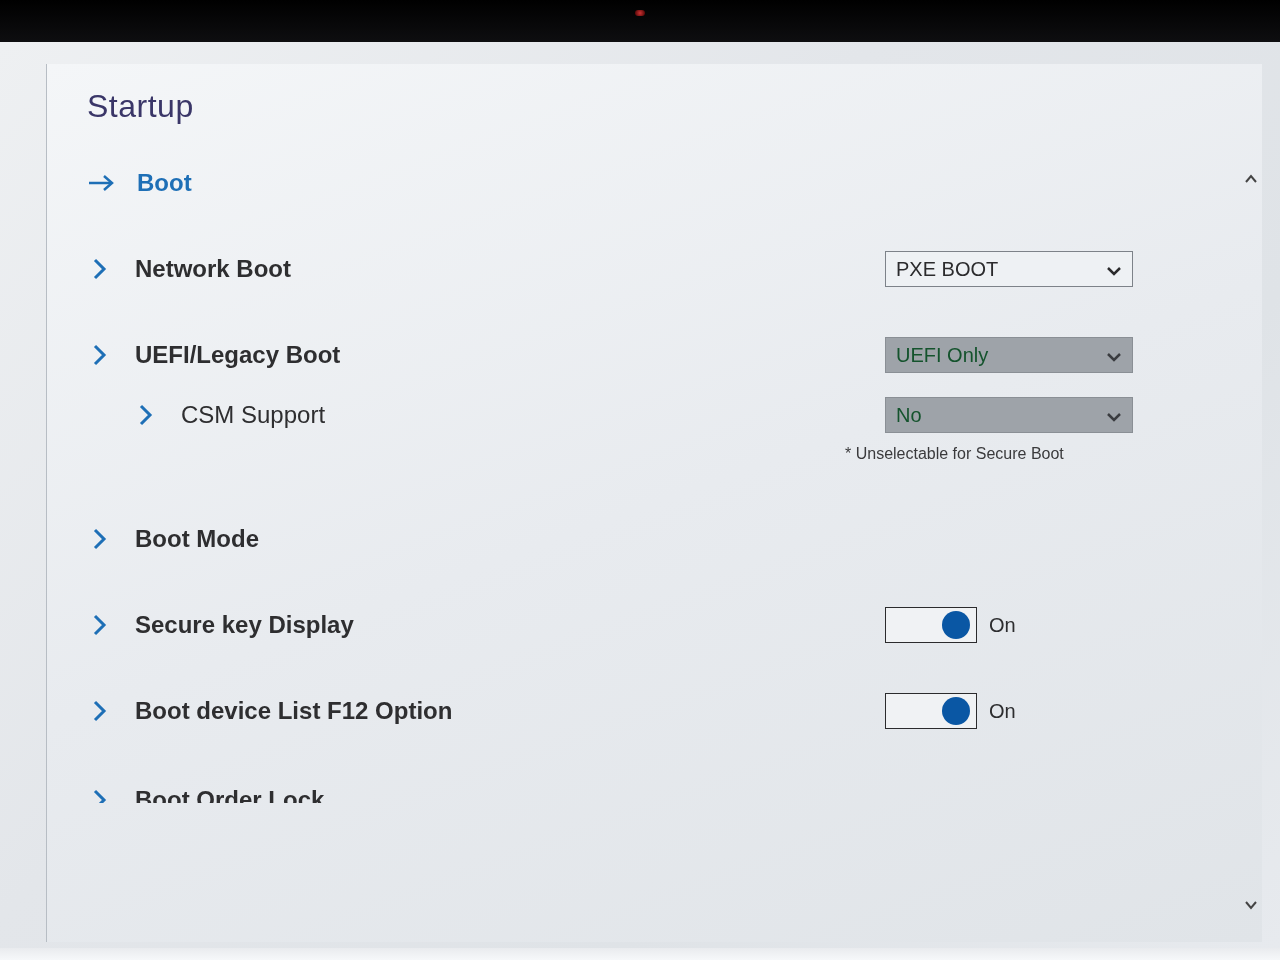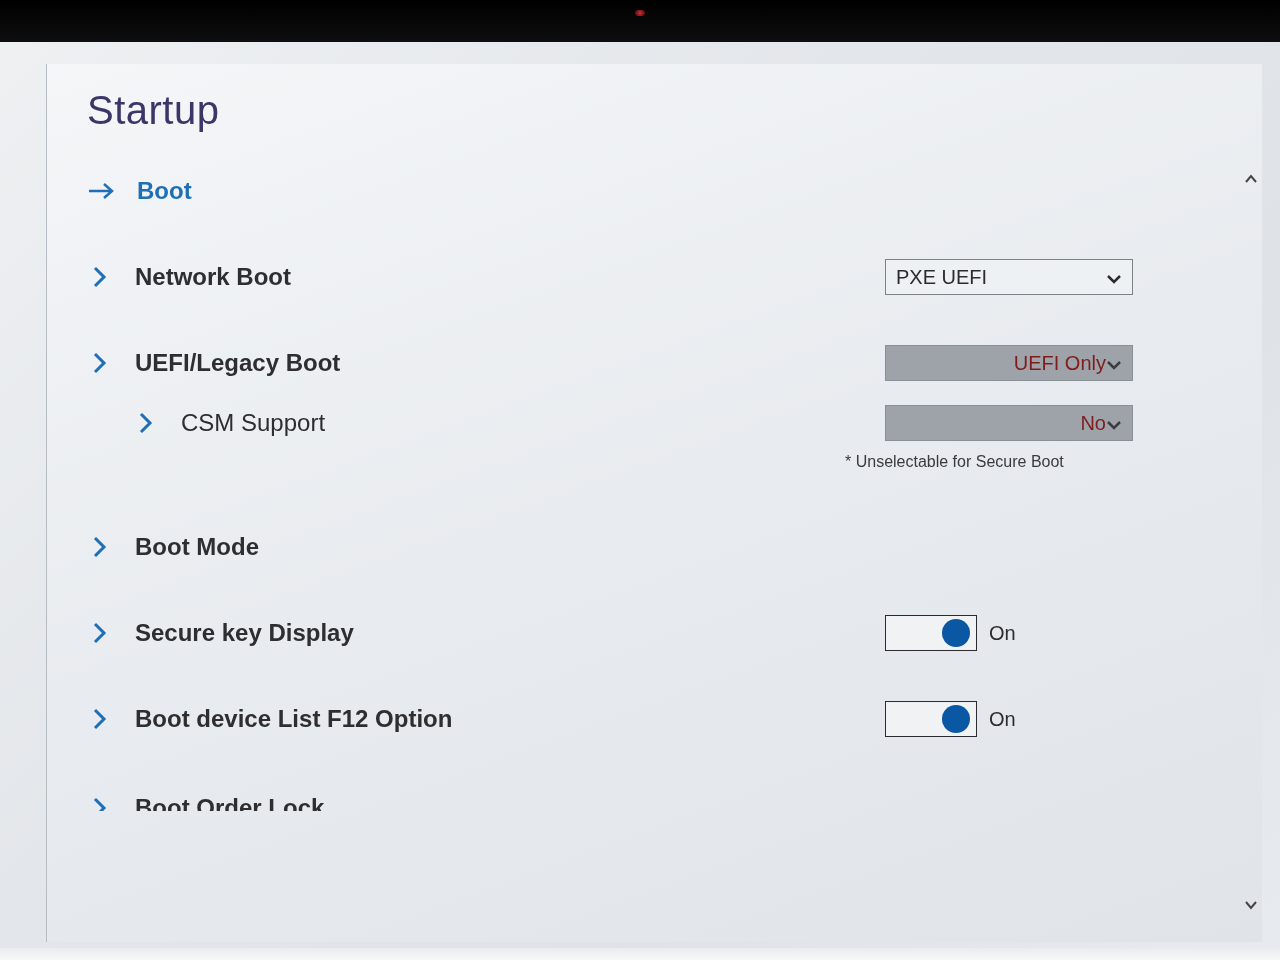--- a/index.html
+++ b/index.html
@@ -34,21 +34,21 @@
     top: 22px;
     left: 46px;
     right: 18px;
     bottom: 6px;
     background: linear-gradient(160deg, #f4f6f8 0%, #e8ebef 50%, #e0e4e8 100%);
     border-left: 1px solid #b7bdc4;
     padding: 24px 36px 0 40px;
     overflow: hidden;
   }
   .page-title {
-    font-size: 40px;
+    font-size: 32px;
     font-weight: 400;
     color: #3a3668;
     margin-bottom: 34px;
     letter-spacing: 0.5px;
   }
   .row {
     display: flex;
     align-items: center;
     min-height: 48px;
     margin-bottom: 38px;
@@ -100,23 +100,22 @@
     align-items: center;
     justify-content: space-between;
     padding: 0 10px 0 10px;
     font-size: 20px;
     color: #2b2b2d;
     cursor: pointer;
   }
   .select.disabled {
     background: #9ea3a9;
     border-color: #8a8f95;
-    color: #7f1d1d;
+    color: #14532d;
     cursor: default;
-    justify-content: flex-end;
   }
   .select .caret {
     color: #2b2b2d;
   }
   .select.disabled .caret { color: #3a3c40; }
   .toggle {
     width: 92px;
     height: 36px;
     border: 1.5px solid #2b2b2d;
     background: #f0f2f4;
@@ -203,21 +202,21 @@
 
     <div class="row">
       <span class="chev">
         <svg width="14" height="22" viewBox="0 0 14 22">
             <polyline points="2,2 11,11 2,20" fill="none" stroke="currentColor" stroke-width="3"></polyline>
           </svg>
       </span>
       <span class="label">Network Boot</span>
       <div class="control-col">
         <div class="select">
-          <span>PXE UEFI</span>
+          <span>PXE BOOT</span>
           <span class="caret">
             <svg width="16" height="10" viewBox="0 0 16 10">
                 <polyline points="2,2 8,8 14,2" fill="none" stroke="currentColor" stroke-width="2.5"></polyline>
               </svg>
           </span>
         </div>
       </div>
     </div>
 
     <div class="row tight-after">

